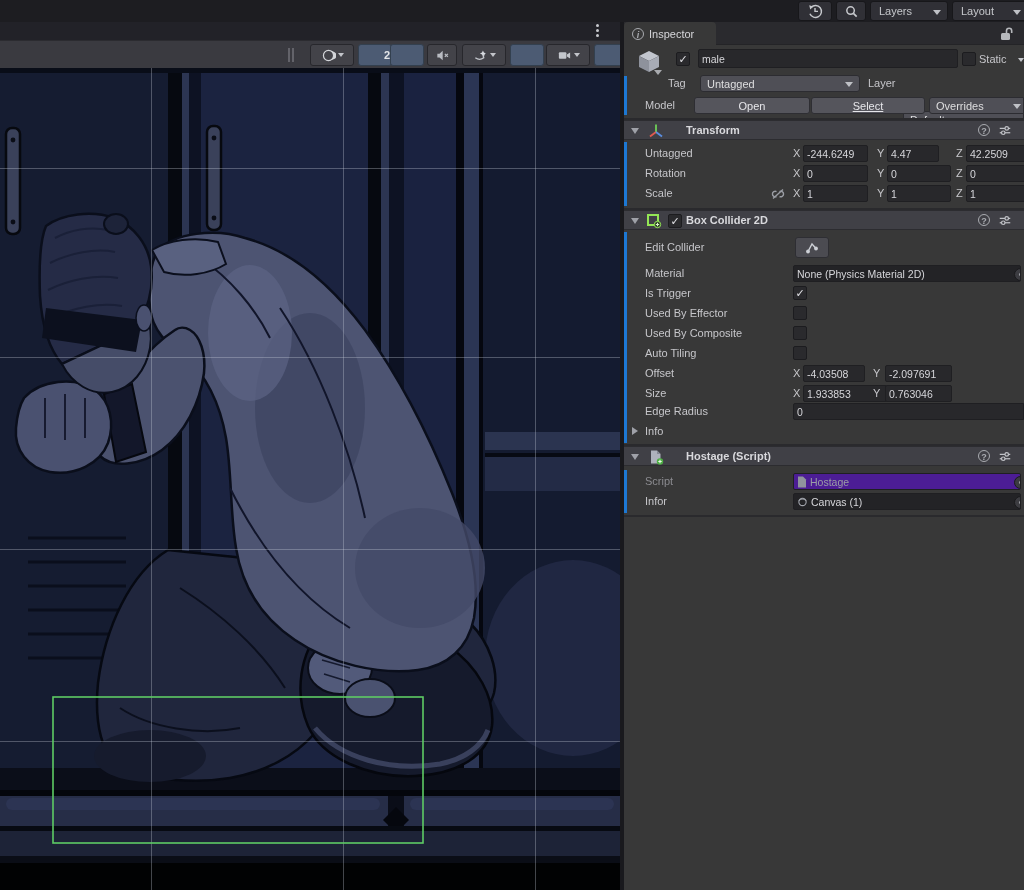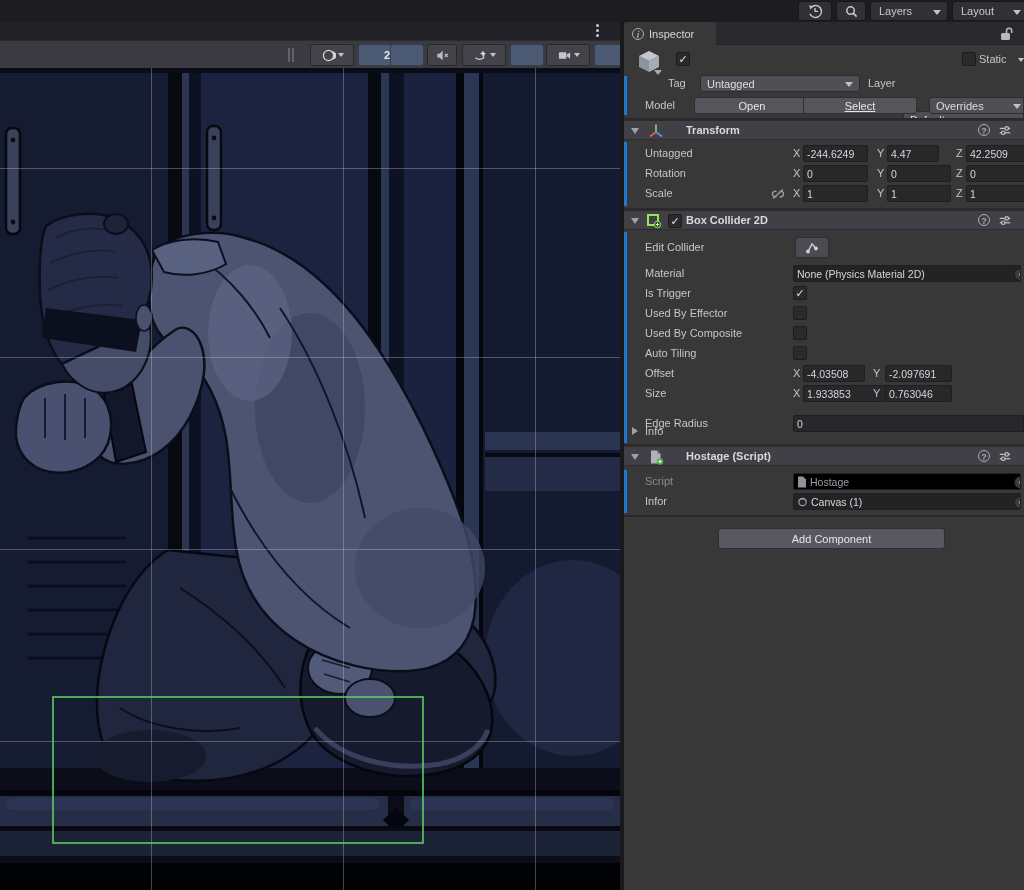--- a/index.html
+++ b/index.html
@@ -295,20 +295,23 @@
       </svg>
     </div>
 
     <svg width="26" height="26" viewBox="0 0 26 26" style="position:absolute;left:12px;top:26px;">
       <polygon points="13,3 23,8 13,13 3,8" fill="#c2c6ce"></polygon>
       <polygon points="3,8 13,13 13,24 3,19" fill="#8e929c"></polygon>
       <polygon points="13,13 23,8 23,19 13,24" fill="#a7abb5"></polygon>
     </svg>
     <span style="position:absolute;left:30px;top:48px;width:0;height:0;border-left:4px solid transparent;border-right:4px solid transparent;border-top:5px solid #a8aaae;"></span>
     <span class="cb" style="left:52px;top:30px;"><span>✓</span></span>
+    <div class="field" style="left:74px;top:27px;width:260px;height:19px;">
+      <span>male</span>
+    </div>
     <span class="cb" style="left:338px;top:30px;"></span>
     <span style="position:absolute;left:355px;top:31px;font-size:11px;color:#c6c6ca;">Static</span>
     <span style="position:absolute;left:394px;top:36px;width:0;height:0;border-left:3.5px solid transparent;border-right:3.5px solid transparent;border-top:4.5px solid #c3c5ca;"></span>
 
     <div class="row" style="top:53px;">
       <span class="lbl" style="left:44px;">Tag</span>
       <div class="dd" style="left:76px;top:0;width:160px;height:17px;">
         <span>Untagged</span>
         <span class="dd-arrow" style="top:6px;"></span>
       </div>
@@ -317,21 +320,21 @@
         <span>Default</span>
         <span class="dd-arrow" style="top:6px;right:2px;"></span>
       </div>
     </div>
 
     <div class="row" style="top:75px;">
       <span class="lbl">Model</span>
       <div class="btn" style="left:70px;top:0;width:116px;height:17px;">
         <span>Open</span>
       </div>
-      <div class="btn" style="left:179px;top:0;width:114px;height:17px;text-decoration:underline;">
+      <div class="btn" style="left:187px;top:0;width:114px;height:17px;text-decoration:underline;">
         <span>Select</span>
       </div>
       <div class="dd" style="left:305px;top:0;width:95px;height:17px;border-radius:3px 0 0 3px;">
         <span>Overrides</span>
         <span class="dd-arrow" style="top:6px;right:2px;"></span>
       </div>
     </div>
 
     <div class="divider" style="top:96px;"></div>
 
@@ -479,21 +482,21 @@
       <span class="lbl">Size</span>
       <span class="axis-lbl" style="left:169px;">X</span>
       <div class="field" style="left:179px;width:84px;">
           <span>1.933853</span>
         </div>
       <span class="axis-lbl" style="left:249px;">Y</span>
       <div class="field" style="left:261px;width:67px;">
           <span>0.763046</span>
         </div>
     </div>
-    <div class="row" style="top:393px;">
+    <div class="row" style="top:381px;">
       <span class="lbl">Edge Radius</span>
       <div class="field" style="left:169px;width:231px;border-radius:2px 0 0 2px;">
           <span>0</span>
         </div>
     </div>
     <div class="row" style="top:401px;">
       <span class="fold closed" style="left:8px;"></span>
       <span class="lbl">Info</span>
     </div>
 
@@ -515,21 +518,21 @@
               <line x1="2" y1="5" x2="14" y2="5"></line>
               <line x1="2" y1="10" x2="14" y2="10"></line>
             </g>
           <circle cx="10" cy="5" r="2" fill="#404046" stroke="#c0c2c7" stroke-width="1.4"></circle>
           <circle cx="6" cy="10" r="2" fill="#404046" stroke="#c0c2c7" stroke-width="1.4"></circle>
         </svg>
       </div>
     </div>
     <div class="row" style="top:451px;">
       <span class="lbl dim">Script</span>
-      <div class="field" style="left:169px;width:228px;background:#000000;color:#9b9ea6;">
+      <div class="field" style="left:169px;width:228px;background:#4c1d95;color:#9b9ea6;">
         <svg width="10" height="12" viewBox="0 0 10 12">
           <path d="M1,0.5 h5 l3,3 v8 h-8 z" fill="#90939d"></path>
         </svg>
         <span>Hostage</span>
         <span class="picker"></span>
       </div>
     </div>
     <div class="row" style="top:471px;">
       <span class="lbl">Infor</span>
       <div class="field" style="left:169px;width:228px;background:#232326;">
@@ -537,22 +540,19 @@
           <circle cx="6" cy="6.5" r="4" fill="none" stroke="#a2a5ad" stroke-width="1.2"></circle>
           <path d="M2,5 q4,-3.5 8,0" fill="none" stroke="#a2a5ad" stroke-width="1.2"></path>
         </svg>
         <span>Canvas (1)</span>
         <span class="picker"></span>
       </div>
     </div>
 
     <div class="divider" style="top:493px;"></div>
 
-    <div class="btn" style="left:94px;top:506px;width:227px;height:21px;background:#585860;">
-      <span>Add Component</span>
-    </div>
 
     <div class="blue-bar" style="top:54px;height:39px;"></div>
     <div class="blue-bar" style="top:120px;height:64px;"></div>
     <div class="blue-bar" style="top:210px;height:211px;"></div>
     <div class="blue-bar" style="top:448px;height:43px;"></div>
   </div>
 </div>
 
 </body></html>

